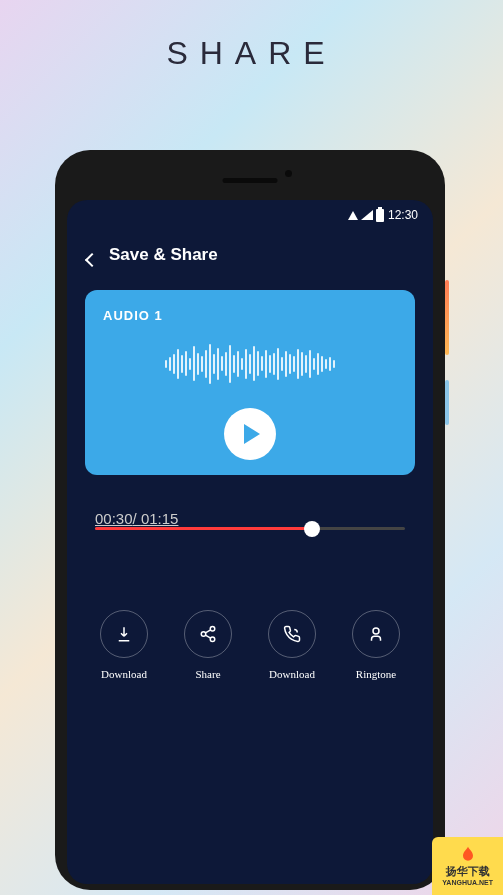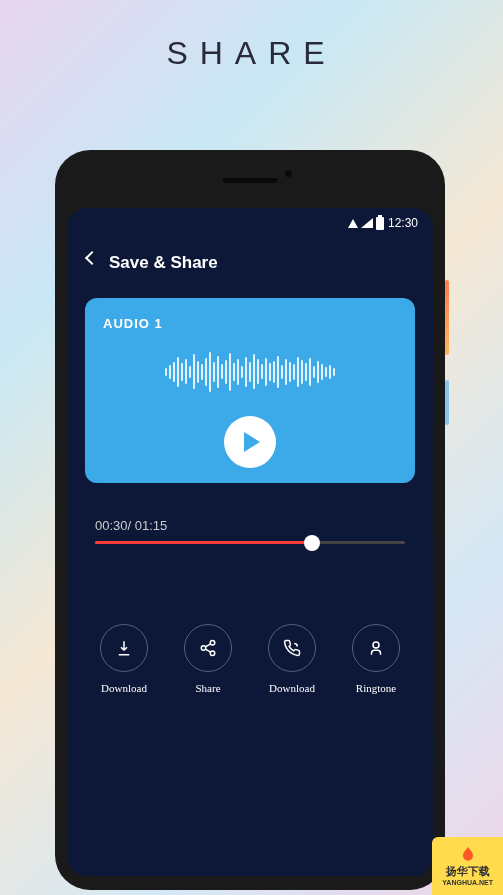--- a/index.html
+++ b/index.html
@@ -28,21 +28,21 @@
       color: #555560;
     }
     .phone-frame {
       position: absolute;
       left: 55px;
       top: 150px;
       width: 390px;
       height: 740px;
       background: #1a1a1a;
       border-radius: 35px;
-      padding: 36px 12px;
+      padding: 28px 12px;
     }
     .phone-speaker {
       position: absolute;
       top: 28px;
       left: 50%;
       transform: translateX(-50%);
       width: 55px;
       height: 5px;
       background: #0a0a0a;
       border-radius: 3px;
@@ -97,21 +97,21 @@
       display: flex;
       gap: 3px;
       align-items: center;
     }
     .tri { width: 0; height: 0; border-left: 5px solid transparent; border-right: 5px solid transparent; border-bottom: 9px solid white; }
     .sig { width: 0; height: 0; border-style: solid; border-width: 0 0 10px 12px; border-color: transparent transparent white transparent; }
     .bat { width: 8px; height: 13px; background: white; border-radius: 1px; position: relative; }
     .bat::before { content: ''; position: absolute; top: -2px; left: 2px; width: 4px; height: 2px; background: white; }
     .page-header {
       display: flex;
-      align-items: flex-start;
+      align-items: flex-end;
       padding: 15px 20px;
       gap: 12px;
     }
     .back-chevron {
       width: 10px;
       height: 10px;
       border-left: 2.5px solid white;
       border-bottom: 2.5px solid white;
       transform: rotate(45deg);
     }
@@ -167,22 +167,22 @@
       border-top: 10px solid transparent;
       border-bottom: 10px solid transparent;
       border-left: 16px solid #3ca9e8;
       margin-left: 4px;
     }
     .progress-section {
       padding: 25px 28px;
     }
     .time-display {
       color: #ccc;
-      font-size: 13px;
-      margin-bottom: 8px;
+      font-size: 15px;
+      text-decoration: underline;
     }
     .progress-track {
       width: 100%;
       height: 3px;
       background: #444;
       border-radius: 2px;
       position: relative;
     }
     .progress-fill {
       position: absolute;

